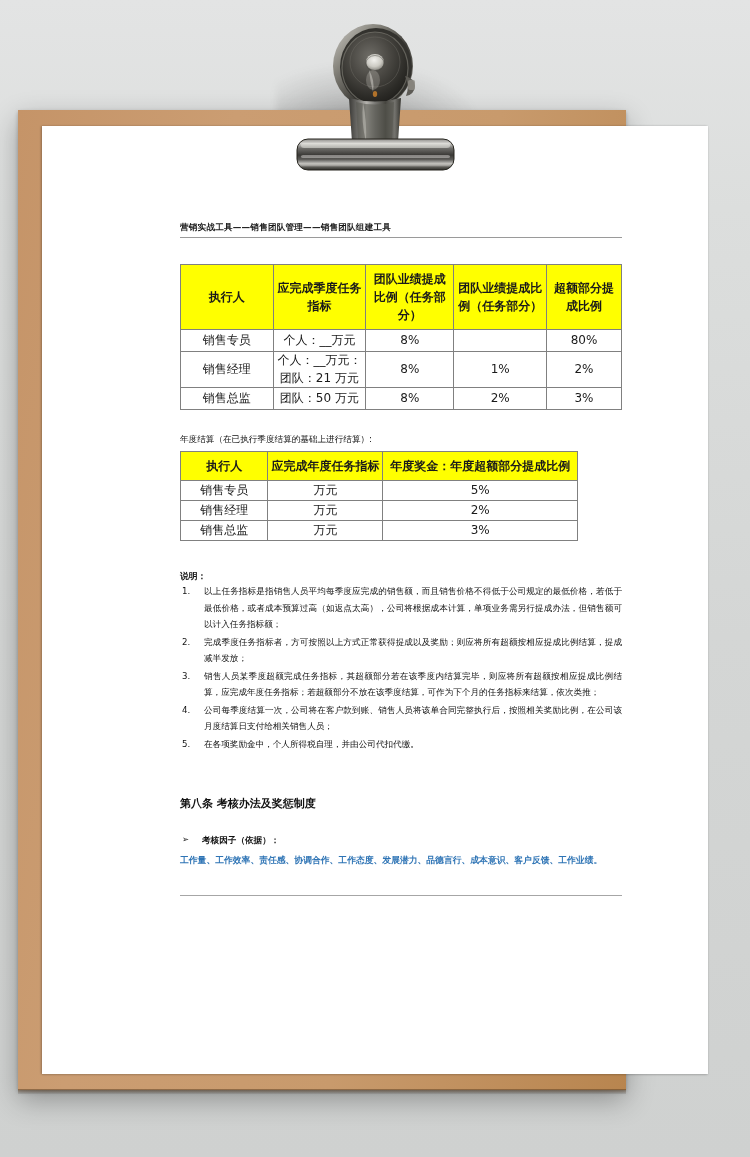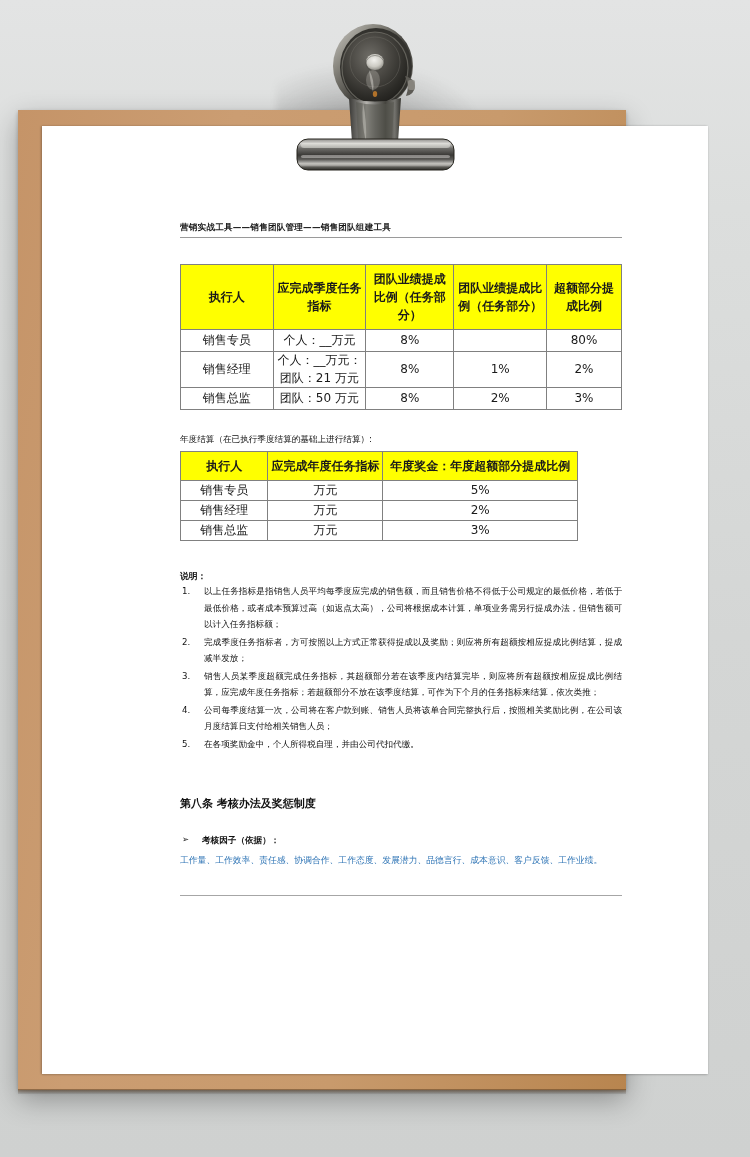--- a/index.html
+++ b/index.html
@@ -174,21 +174,21 @@
     position: relative;
   }
   .factor-head .arrow {
     position: absolute;
     left: 2px;
     top: -1px;
     font-size: 8.4px;
   }
   .factor-body {
     font-size: 8.8px;
-    font-weight: normal;
+    font-weight: bold;
     line-height: 1.78;
     color: #2e74b5;
     margin-bottom: 26px;
   }
   .bottom-rule {
     border-bottom: 1.1px solid #a6a6a6;
     width: 100%;
   }
 </style>
 </head>

